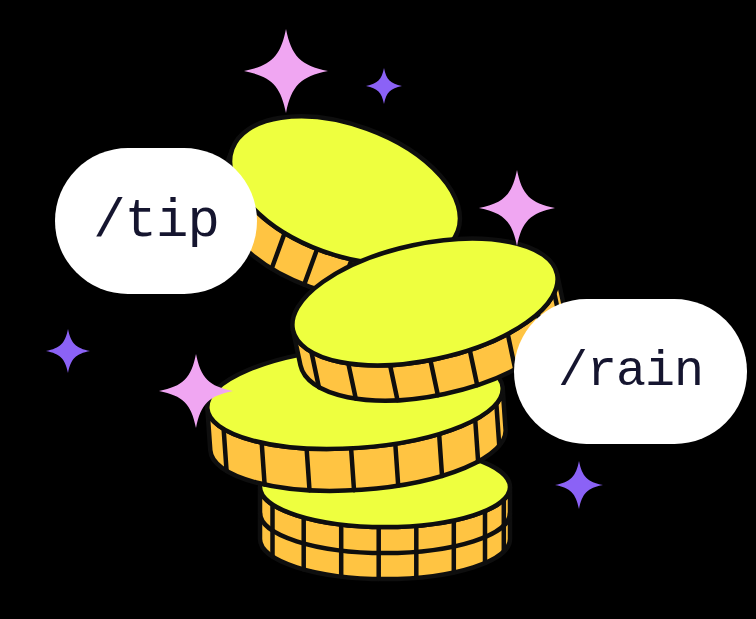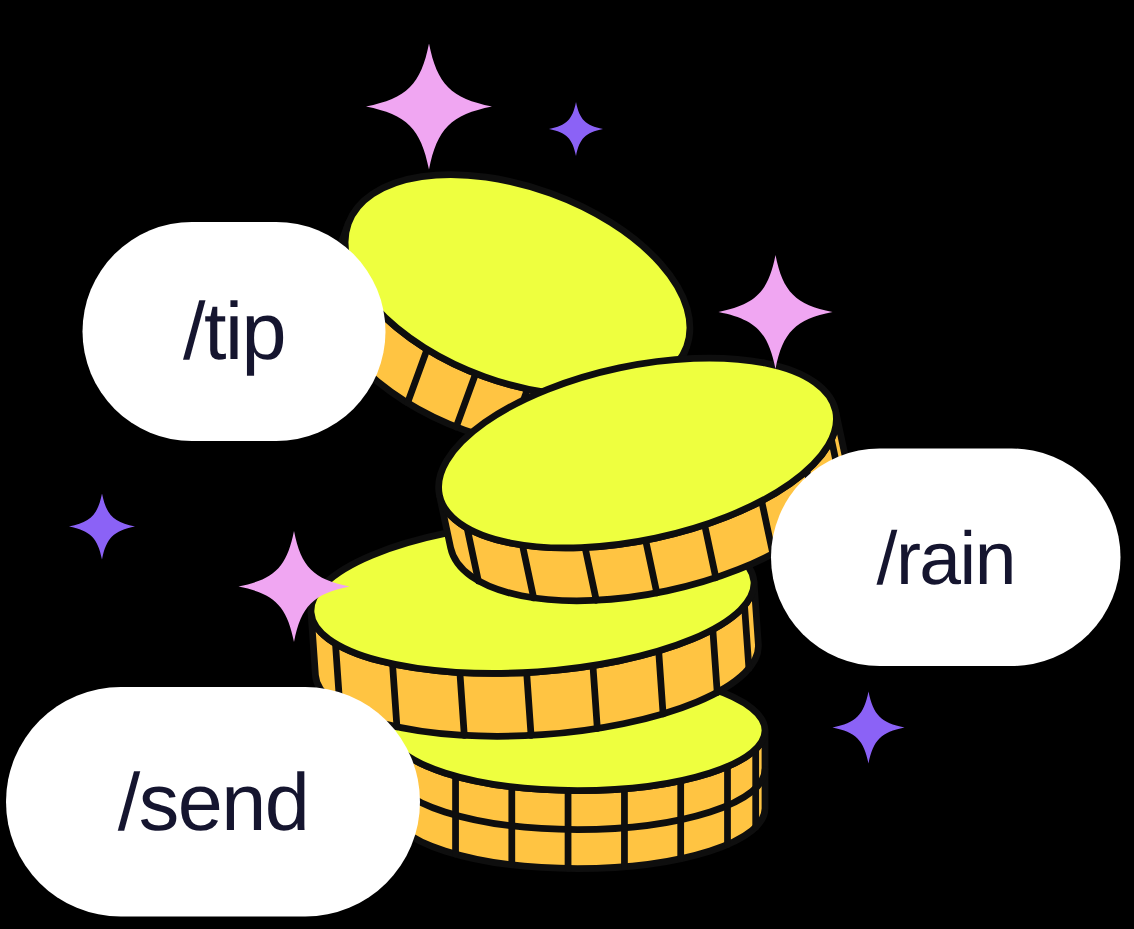--- a/index.html
+++ b/index.html
@@ -3,21 +3,21 @@
 <meta charset="utf-8">
 <style>
   html, body { margin: 0; padding: 0; }
   body { background: var(--color-page-bg, #000); }
   .canvas {
     position: relative;
     width: 756px;
     height: 619px;
     background: var(--color-page-bg, #000);
     overflow: hidden;
-    font-family: Liberation Sans, sans-serif;
+    font-family: Liberation Mono, monospace;
   }
   .canvas svg { position: absolute; left: 0; top: 0; }
 
   
   .ink {
     stroke: var(--color-coin-outline, #0e0e0e);
     stroke-width: 4.5;
     stroke-linecap: round;
     stroke-linejoin: round;
   }
@@ -88,17 +88,14 @@
       <path class="sparkle-purple" transform="translate(579,485) scale(24)" d="M 0 -1 C 0.13 -0.35 0.35 -0.13 1 0 C 0.35 0.13 0.13 0.35 0 1 C -0.13 0.35 -0.35 0.13 -1 0 C -0.35 -0.13 -0.13 -0.35 0 -1 Z"></path>
     </g>
   </svg>
 
   <div class="pill" id="pill-tip">
     <span>/tip</span>
   </div>
   <div class="pill" id="pill-rain">
     <span>/rain</span>
   </div>
-  <div class="pill" id="pill-send">
-    <span>/send</span>
-  </div>
 
 </div>
 
 </body></html>

